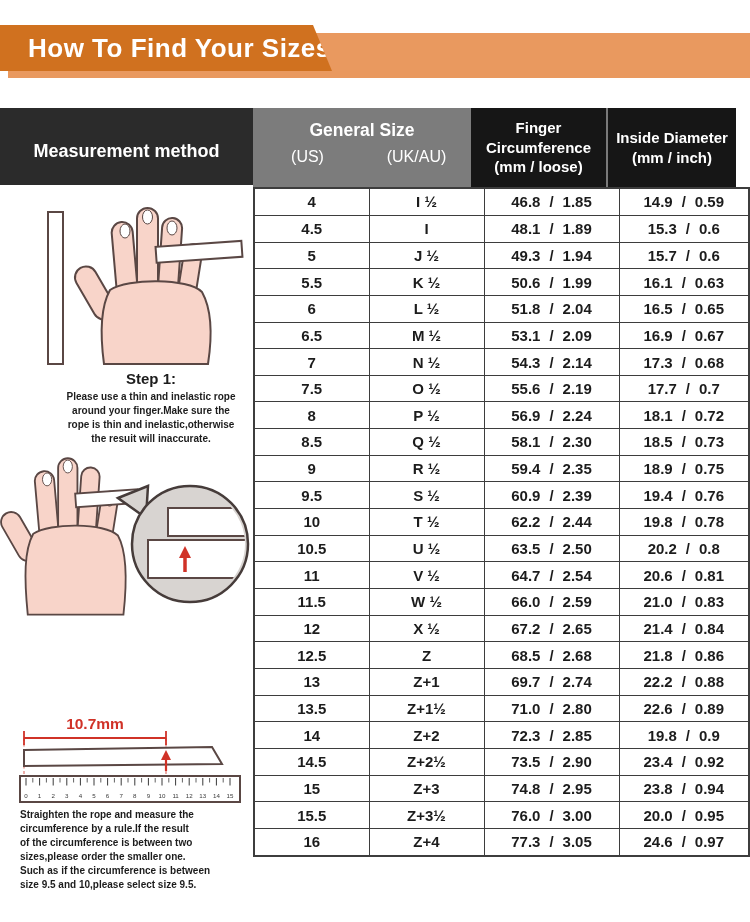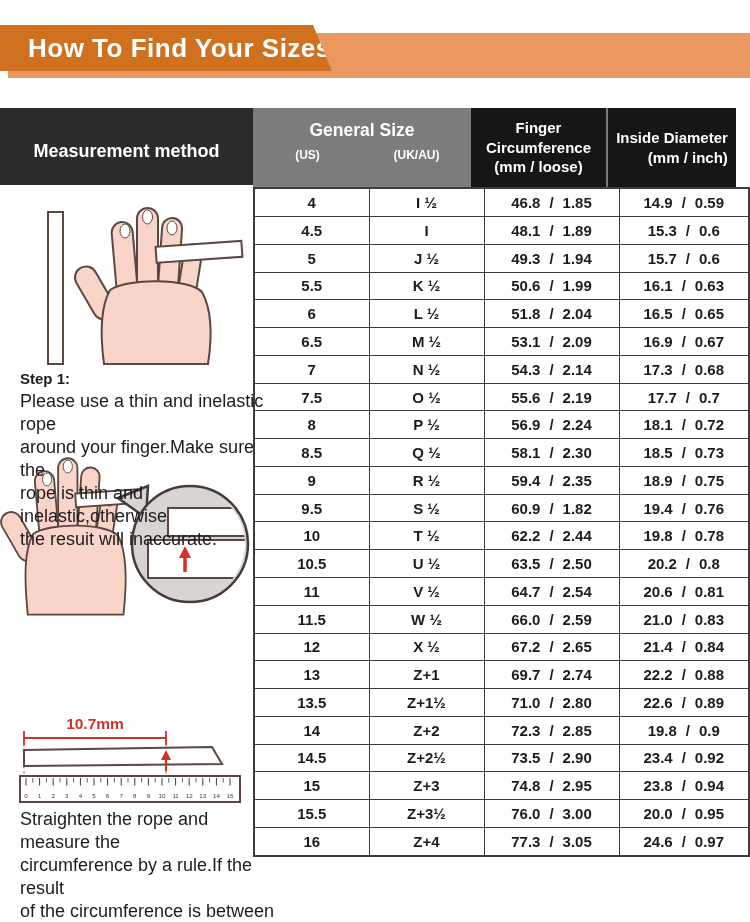--- a/index.html
+++ b/index.html
@@ -18,41 +18,41 @@
 
   
   .mm-panel{position:absolute;left:0;top:108px;width:253px;height:77px;
             background:var(--panel_dark,#2b2b2b);display:flex;align-items:center;justify-content:center;}
   .mm-panel .mm-title{color:#fff;font-weight:bold;font-size:18px;margin-top:10px;white-space:nowrap;}
 
   
   .thead{position:absolute;left:253px;top:108px;width:495px;height:79px;display:flex;}
   .th-gray{width:218px;height:100%;background:var(--head_gray,#7c7c7c);color:#fff;box-sizing:border-box;}
   .th-gray .gs{ text-align:center;font-size:17.5px;font-weight:bold;margin-top:12px;}
-  .th-gray .subrow{display:flex;margin-top:7px;font-size:12px;font-weight:bold;}
+  .th-gray .subrow{display:flex;margin-top:7px;font-size:16px;}
   .th-gray .subrow div{width:50%;text-align:center;}
   .th-black{height:100%;background:var(--head_black,#161616);color:#fff;
             display:flex;align-items:center;justify-content:center;text-align:center;
             font-size:15px;font-weight:bold;line-height:1.3;white-space:pre-line;box-sizing:border-box;}
   .th-fc{width:135px;}
-  .th-id{width:130px;border-left:2px solid #7a7a7a;text-align:right;}
+  .th-id{width:130px;border-left:2px solid #7a7a7a;}
 
   
   table.size{position:absolute;left:253px;top:187px;width:495px;height:670px;
              border-collapse:collapse;table-layout:fixed;background:#fff;}
   table.size td{border:1.5px solid var(--border,#3d3d3d);text-align:center;vertical-align:middle;
                 font-size:15px;font-weight:600;color:var(--text,#1c1c1c);padding:0;}
   table.size{border:2px solid var(--border,#3d3d3d);}
   td .sl{margin:0 9px;font-weight:600;}
 
   
   .step{position:absolute;left:20px;width:262px;}
   .step .lbl{font-size:15px;font-weight:bold;margin-bottom:3px;}
-  .step .txt{font-size:18px;font-weight:normal;line-height:23px;white-space:pre-line;}
-  #step1{top:370px;} #step2{top:617px;} #step3{top:808px;}
+  .step .txt{font-size:10px;font-weight:bold;line-height:14px;white-space:pre-line;}
+  #step1{top:370px;text-align:center;} #step2{top:617px;} #step3{top:808px;}
 
   
   svg .skin{fill:var(--skin,#f8d4c9);stroke:var(--skin_outline,#5a4744);stroke-width:2;}
   svg .paper{fill:#ffffff;stroke:var(--skin_outline,#5a4744);stroke-width:2;}
   svg .nail{fill:#fff;stroke:var(--skin_outline,#5a4744);stroke-width:1;}
   svg .mag{fill:var(--mag_fill,#d8d4d1);stroke:#463c3a;stroke-width:2.5;}
   svg .red{stroke:var(--red,#d03227);} svg .redf{fill:var(--red,#d03227);}
   .ill1{position:absolute;left:6px;top:186px;}
   .ill2{position:absolute;left:0;top:452px;}
   .ill3{position:absolute;left:16px;top:714px;}
@@ -158,21 +158,21 @@
         </tr>
         <tr>
           <td>9</td>
           <td>R ½</td>
           <td><span>59.4</span><span class="sl">/</span><span>2.35</span></td>
           <td><span>18.9</span><span class="sl">/</span><span>0.75</span></td>
         </tr>
         <tr>
           <td>9.5</td>
           <td>S ½</td>
-          <td><span>60.9</span><span class="sl">/</span><span>1.82</span></td>
+          <td><span>60.9</span><span class="sl">/</span><span>2.39</span></td>
           <td><span>19.4</span><span class="sl">/</span><span>0.76</span></td>
         </tr>
         <tr>
           <td>10</td>
           <td>T ½</td>
           <td><span>62.2</span><span class="sl">/</span><span>2.44</span></td>
           <td><span>19.8</span><span class="sl">/</span><span>0.78</span></td>
         </tr>
         <tr>
           <td>10.5</td>
@@ -190,20 +190,26 @@
           <td>11.5</td>
           <td>W ½</td>
           <td><span>66.0</span><span class="sl">/</span><span>2.59</span></td>
           <td><span>21.0</span><span class="sl">/</span><span>0.83</span></td>
         </tr>
         <tr>
           <td>12</td>
           <td>X ½</td>
           <td><span>67.2</span><span class="sl">/</span><span>2.65</span></td>
           <td><span>21.4</span><span class="sl">/</span><span>0.84</span></td>
+        </tr>
+        <tr>
+          <td>12.5</td>
+          <td>Z</td>
+          <td><span>68.5</span><span class="sl">/</span><span>2.68</span></td>
+          <td><span>21.8</span><span class="sl">/</span><span>0.86</span></td>
         </tr>
         <tr>
           <td>13</td>
           <td>Z+1</td>
           <td><span>69.7</span><span class="sl">/</span><span>2.74</span></td>
           <td><span>22.2</span><span class="sl">/</span><span>0.88</span></td>
         </tr>
         <tr>
           <td>13.5</td>
           <td>Z+1½</td>

